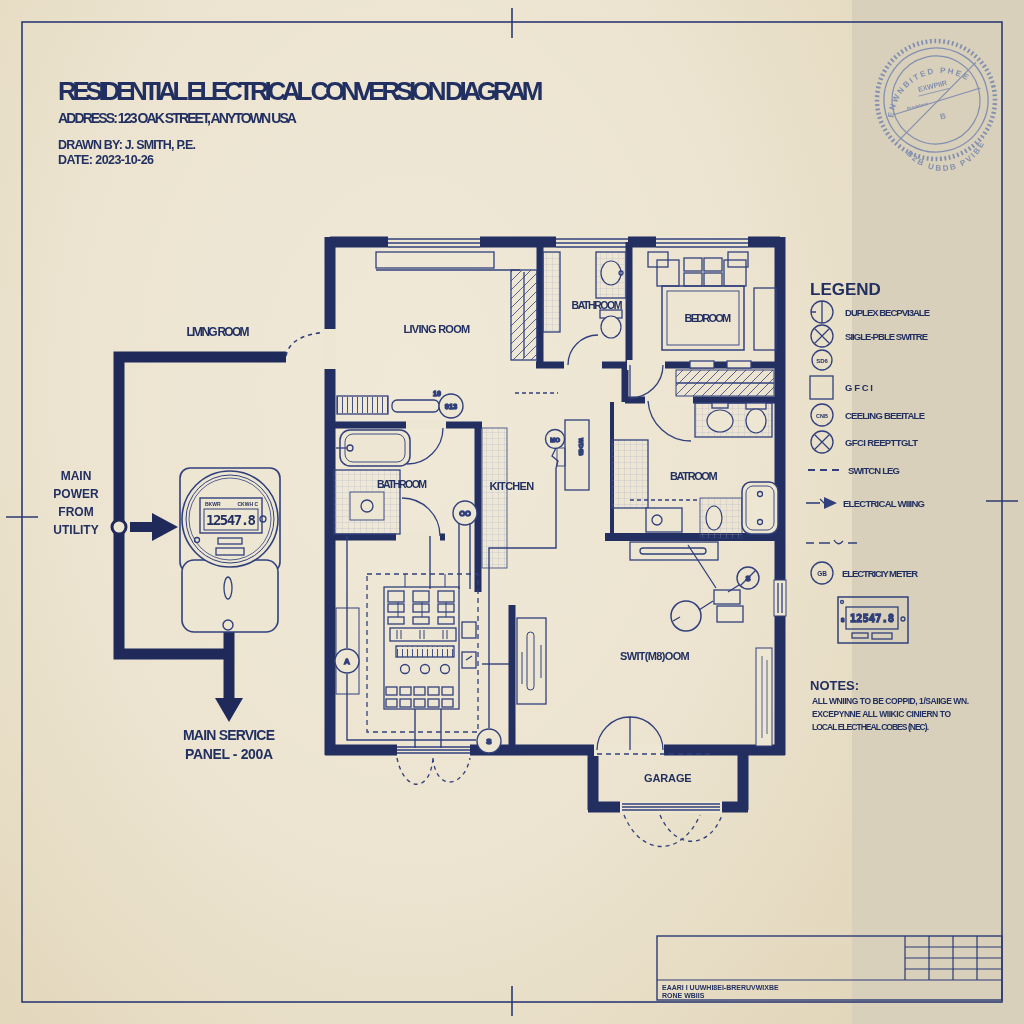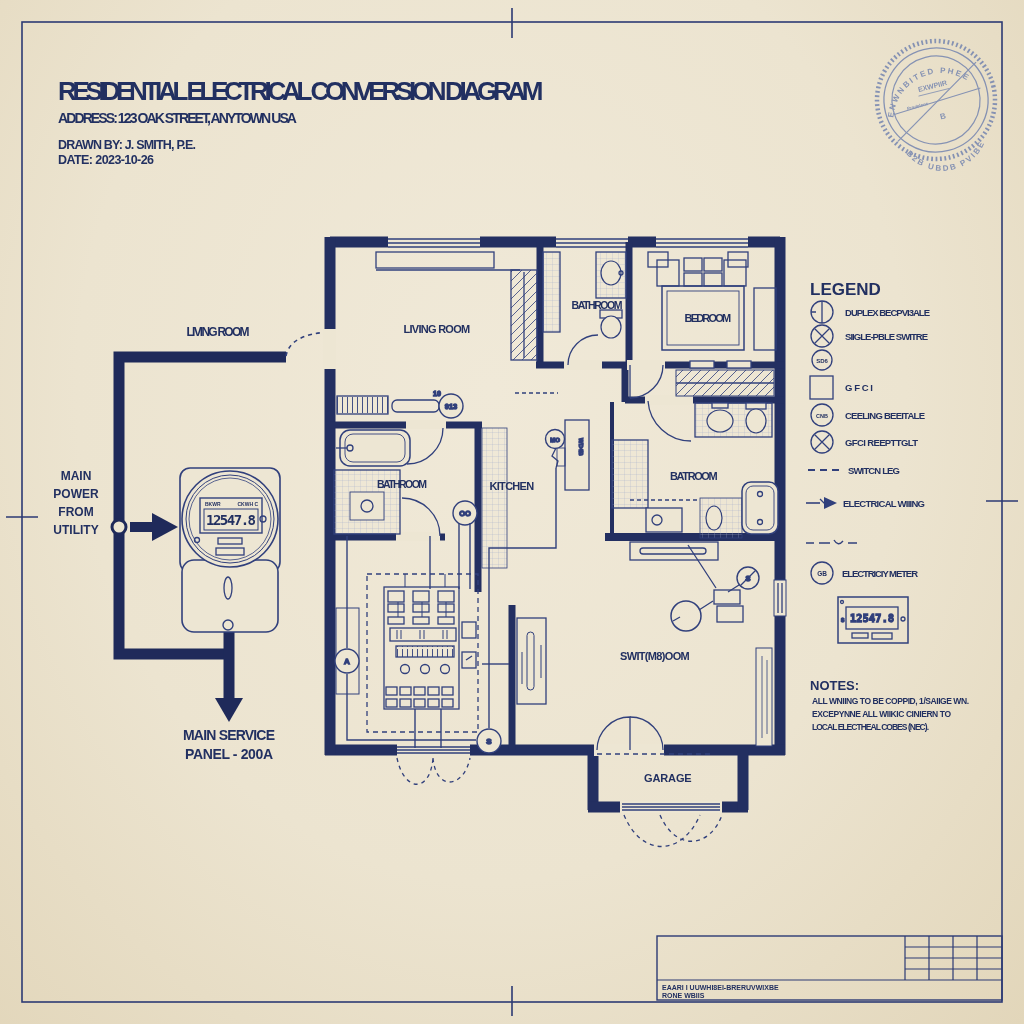--- a/index.html
+++ b/index.html
@@ -1,16 +1,16 @@
 <!DOCTYPE html>
 <html><head>
 <meta charset="utf-8">
 <style>
   html,body{margin:0;padding:0;background:#d8d0ba;}
-  .sheet{position:relative;width:1024px;height:1024px;
+  .sheet{position:relative;width:852px;height:1024px;
     background:radial-gradient(ellipse at 48% 38%, #f0e9d8 0%, #ece4d0 55%, #e2d6ba 100%);
     font-family:"Liberation Sans",sans-serif;}
   svg{position:absolute;left:0;top:0;}
   svg text{font-family:"Liberation Sans",sans-serif;font-weight:700;fill:#223061;}
   .tT{font-size:26px;letter-spacing:-0.5px}
   .tA{font-size:14px}
   .tB{font-size:12.5px}
   .room{font-size:11px;letter-spacing:.3px}
   .roomS{font-size:10.5px}
   .legH{font-size:17px}

